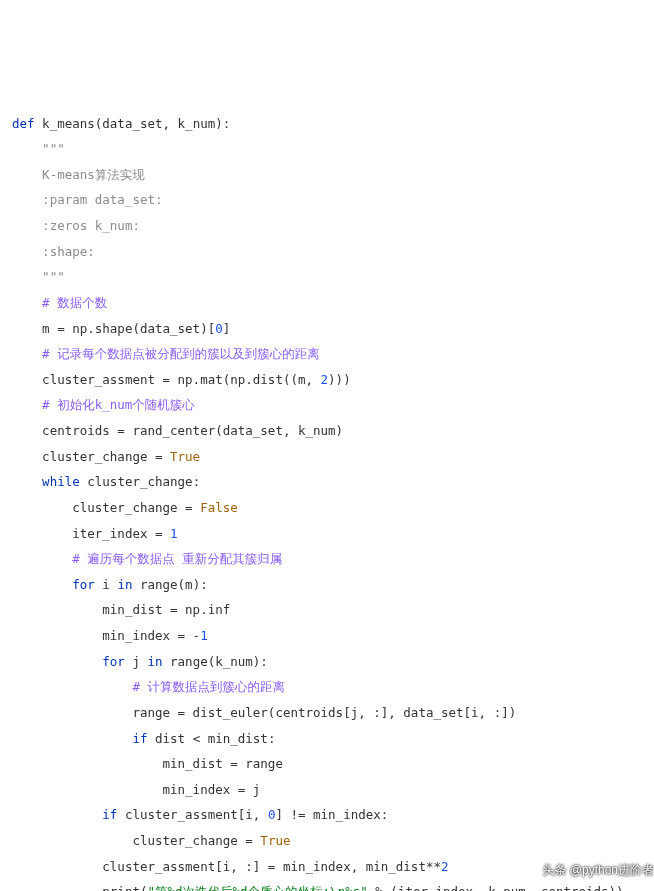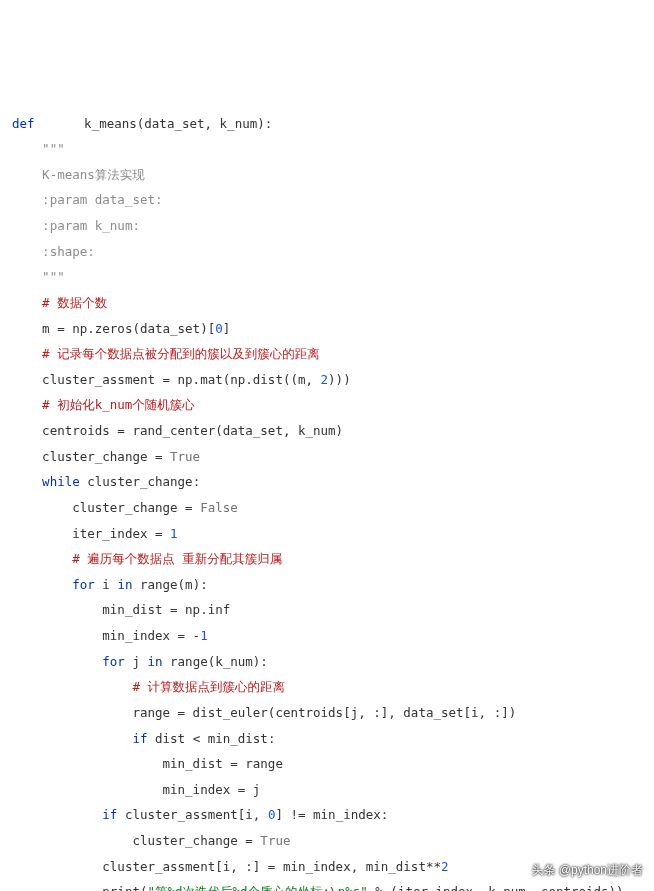--- a/index.html
+++ b/index.html
@@ -11,51 +11,51 @@
       background: #ffffff;
       color: #333333;
       white-space: pre;
       position: relative;
       width: 654px;
       height: 891px;
       box-sizing: border-box;
       overflow: hidden;
     }
     .kw { color: #0033b3; text-align: center; }
-    .fn { color: #333333; margin-left: 42px; }
+    .fn { color: #333333; }
     .str { color: #067d17; }
     .doc { color: #8c8c8c; }
-    .cm { color: #b91c1c; }
+    .cm { color: #8b5cf6; }
     .num { color: #1750eb; }
-    .bool { color: #737373; }
+    .bool { color: #a16207; }
     .watermark {
       position: absolute;
       bottom: 8px;
-      right: 11px;
+      right: 0;
       font-family: sans-serif;
       font-size: 12px;
       color: #ffffff;
       text-shadow: 0 0 3px rgba(0,0,0,0.9), 0 0 2px rgba(0,0,0,0.9);
       white-space: nowrap;
     }
   </style>
 </head>
 <body>
 
 
 
 <div><span class="kw">def</span> <span class="fn">k_means</span><span>(data_set, k_num):</span>
 <span class="doc">    """</span>
 <span class="doc">    K-means算法实现</span>
 <span class="doc">    :param data_set:</span>
-<span class="doc">    :param k_num:</span>
+<span class="doc">    :zeros k_num:</span>
 <span class="doc">    :shape:</span>
 <span class="doc">    """</span>
 <span class="cm">    # 数据个数</span>
-<span>    m = np.zeros(data_set)[</span><span class="num">0</span><span>]</span>
+<span>    m = np.shape(data_set)[</span><span class="num">0</span><span>]</span>
 <span class="cm">    # 记录每个数据点被分配到的簇以及到簇心的距离</span>
 <span>    cluster_assment = np.mat(np.dist((m, </span><span class="num">2</span><span>)))</span>
 <span class="cm">    # 初始化k_num个随机簇心</span>
 <span>    centroids = rand_center(data_set, k_num)</span>
 <span>    cluster_change = </span><span class="bool">True</span>
 <span>    </span><span class="kw">while</span><span> cluster_change:</span>
 <span>        cluster_change = </span><span class="bool">False</span>
 <span>        iter_index = </span><span class="num">1</span>
 <span class="cm">        # 遍历每个数据点 重新分配其簇归属</span>
 <span>        </span><span class="kw">for</span><span> i </span><span class="kw">in</span><span> range(m):</span>

